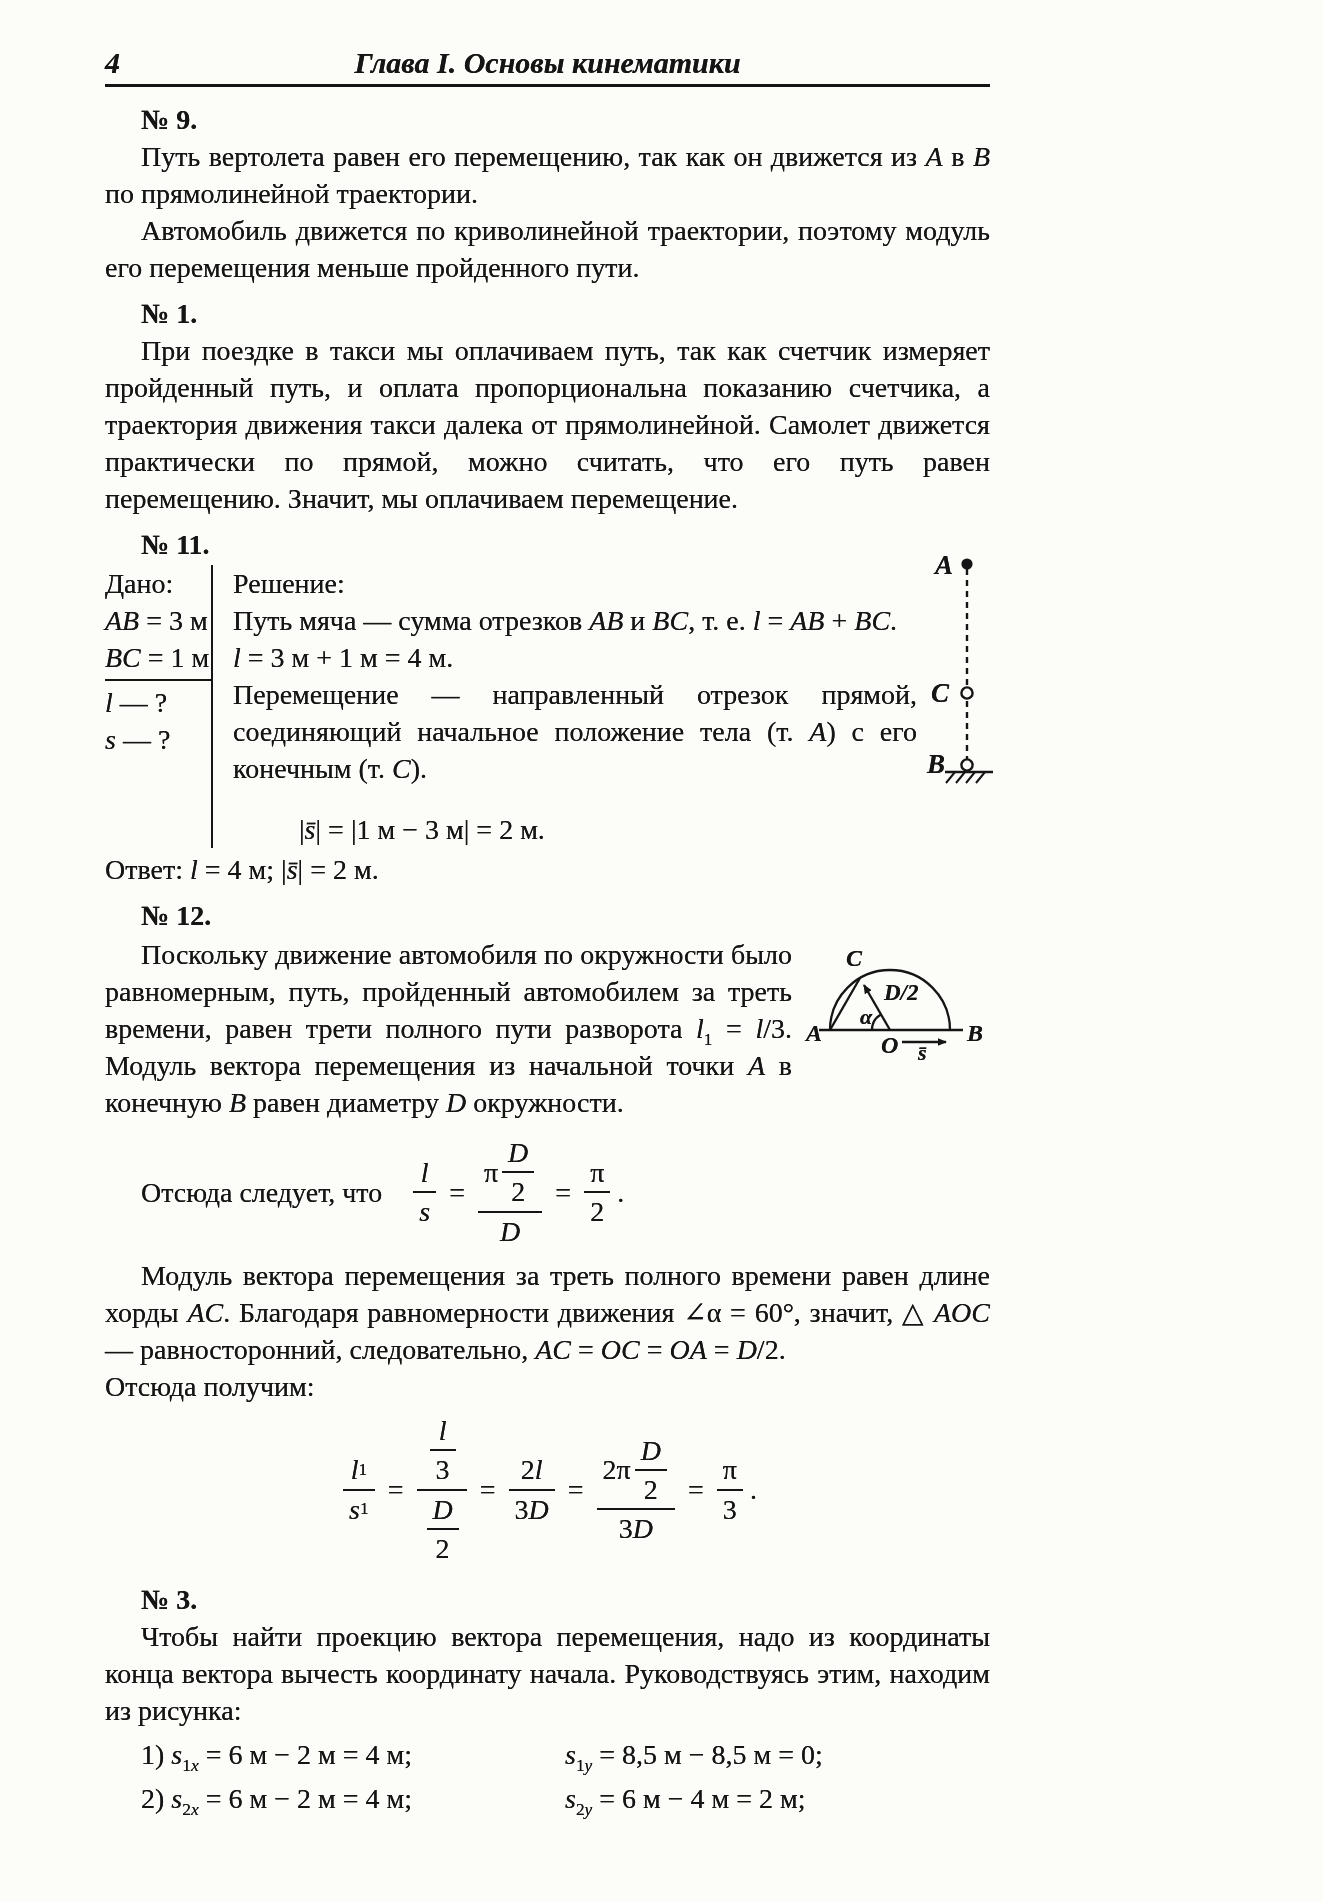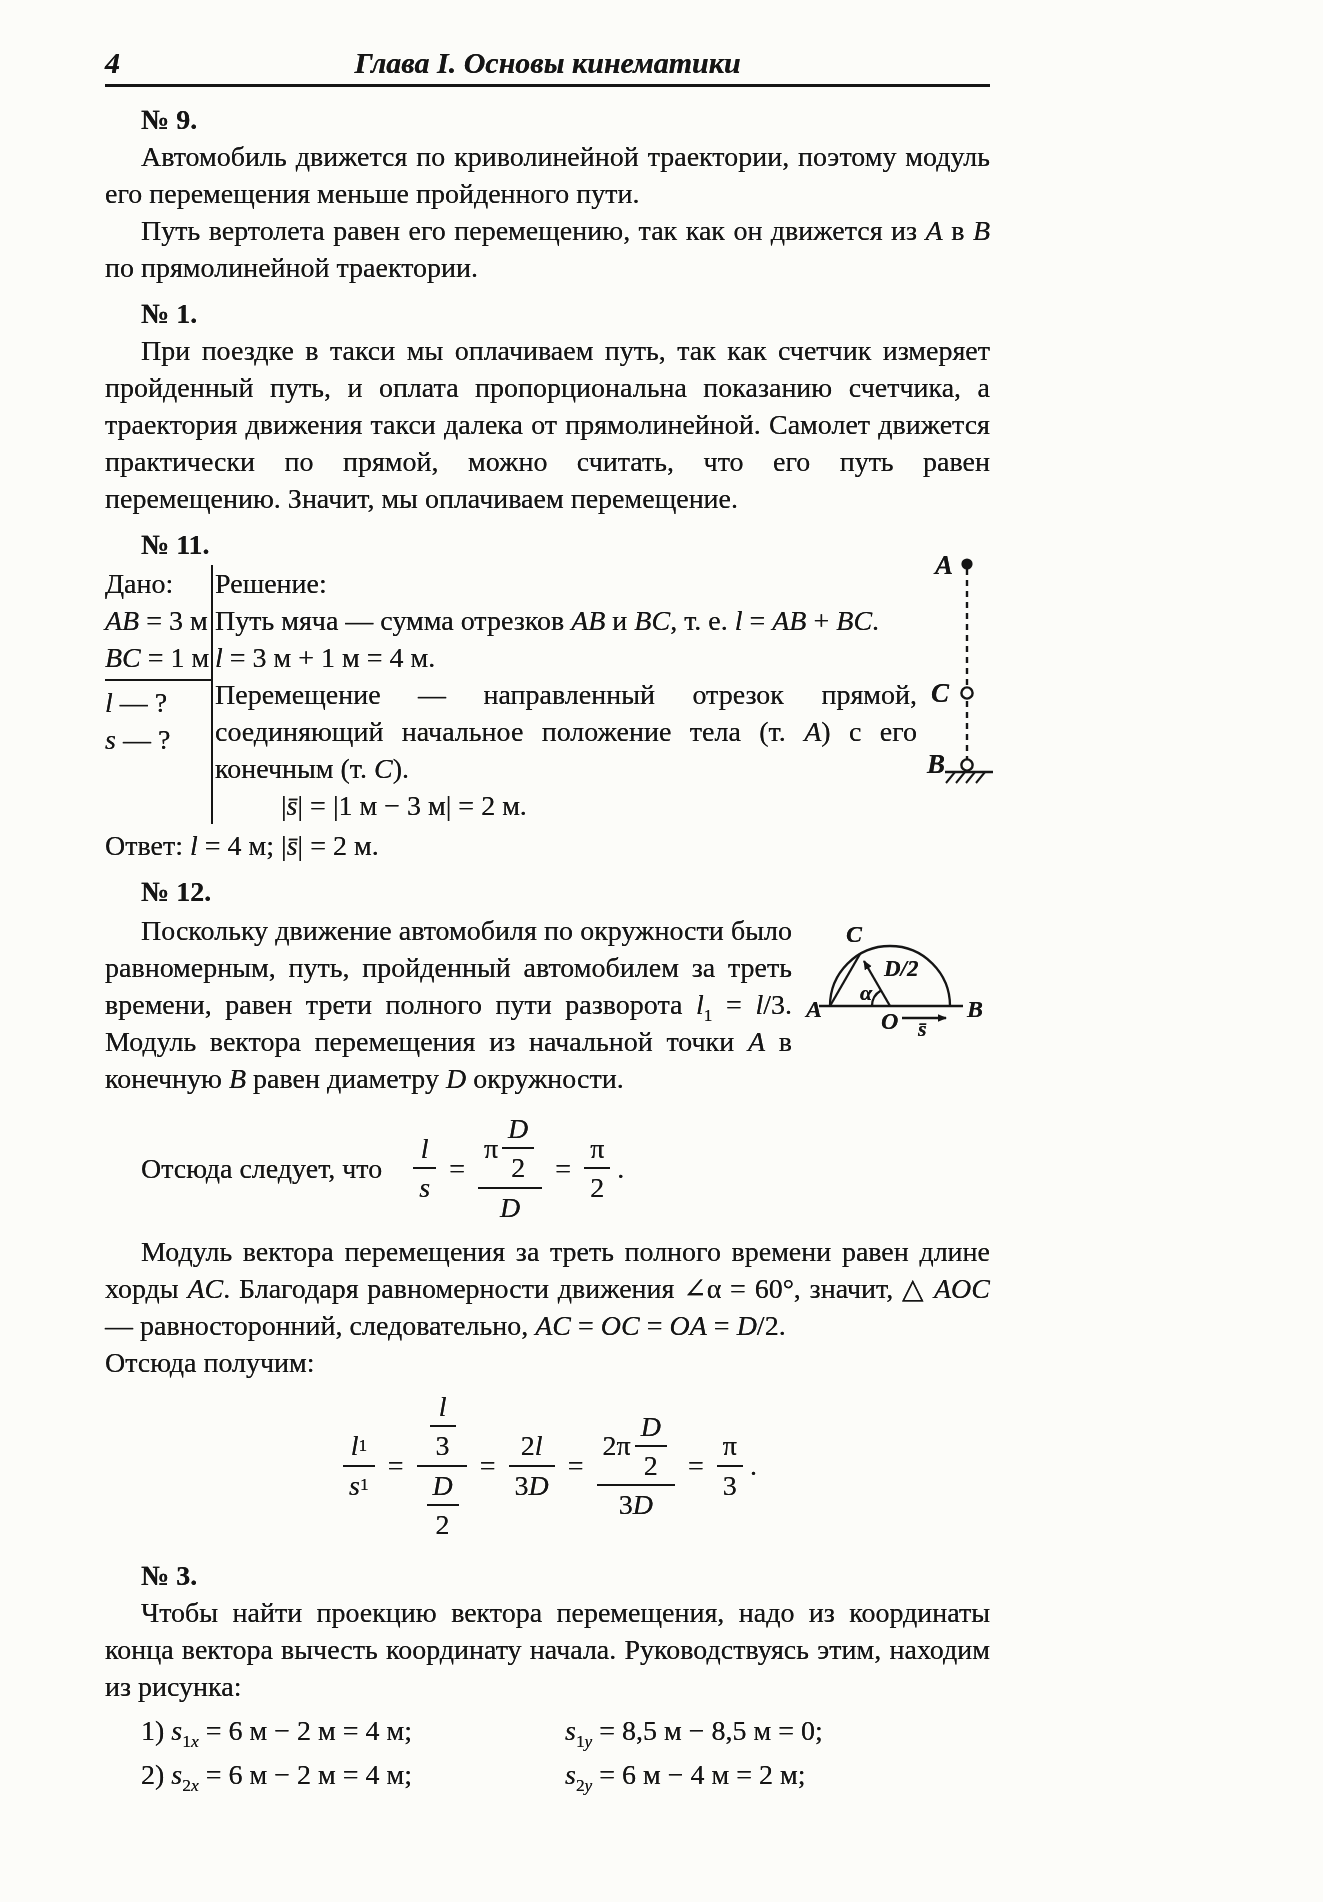--- a/index.html
+++ b/index.html
@@ -19,25 +19,25 @@
   .pagenum-spacer { width:70px; }
   .rule { border-bottom:3.2px solid #151515; margin-top:3px; margin-bottom:14px; }
 
   p { margin:0; text-align:justify; hyphens:auto; }
   .indent { text-indent:36px; }
   .ptitle { font-weight:bold; text-indent:36px; margin-top:9px; text-align:left; }
 
   
   .given-solution { display:flex; width:812px; margin-top:2px; position:relative; }
   .given-col { flex:0 0 106px; border-right:2.6px solid #151515; }
-  .sol-col { flex:1 1 auto; padding-left:2px; }
+  .sol-col { flex:1 1 auto; padding-left:20px; }
   .gs-line { line-height:37px; }
   .given-rule { border-top:2.6px solid #151515; margin:3px 0; }
   .sol-just { text-align:justify; }
-  .sol-center { text-indent:66px; text-align:left; }
+  .sol-center { text-indent:66px; text-align:left;margin-top:24px; }
   .answer { margin-top:3px; text-align:left; }
 
   
   .d11 { position:absolute; left:812px; top:-16px; }
   .d12 { float:right; width:188px; height:124px; margin:2px 0 4px 10px; }
   .svg-lab { font-style:italic; font-weight:bold; fill:#151515; font-family:"Liberation Serif","DejaVu Serif",serif; }
 
   
   .eq { margin:0 8px; }
   .frac { display:inline-flex; flex-direction:column; vertical-align:middle; text-align:center; margin:0 5px; }
@@ -67,22 +67,22 @@
 
     <div class="header">
       <span class="pagenum">4</span>
       <span class="chapter">Глава I. Основы кинематики</span>
       <span class="pagenum-spacer"></span>
     </div>
     <div class="rule"></div>
 
     <section class="sec">
       <p class="ptitle">№ 9.</p>
+      <p class="indent">Путь вертолета равен его перемещению, так как он движется из <i>A</i> в <i>B</i> по прямолинейной траектории.</p>
       <p class="indent">Автомобиль движется по криволинейной траектории, поэтому модуль его перемещения меньше пройденного пути.</p>
-      <p class="indent">Путь вертолета равен его перемещению, так как он движется из <i>A</i> в <i>B</i> по прямолинейной траектории.</p>
     </section>
 
     <section class="sec">
       <p class="ptitle">№ 1.</p>
       <p class="indent">При поездке в такси мы оплачиваем путь, так как счетчик измеряет пройденный путь, и оплата пропорциональна показанию счетчика, а траектория движения такси далека от прямолинейной. Самолет движется практически по прямой, можно считать, что его путь равен перемещению. Значит, мы оплачиваем перемещение.</p>
     </section>
 
     <section class="sec sec11">
       <p class="ptitle">№ 11.</p>
 

